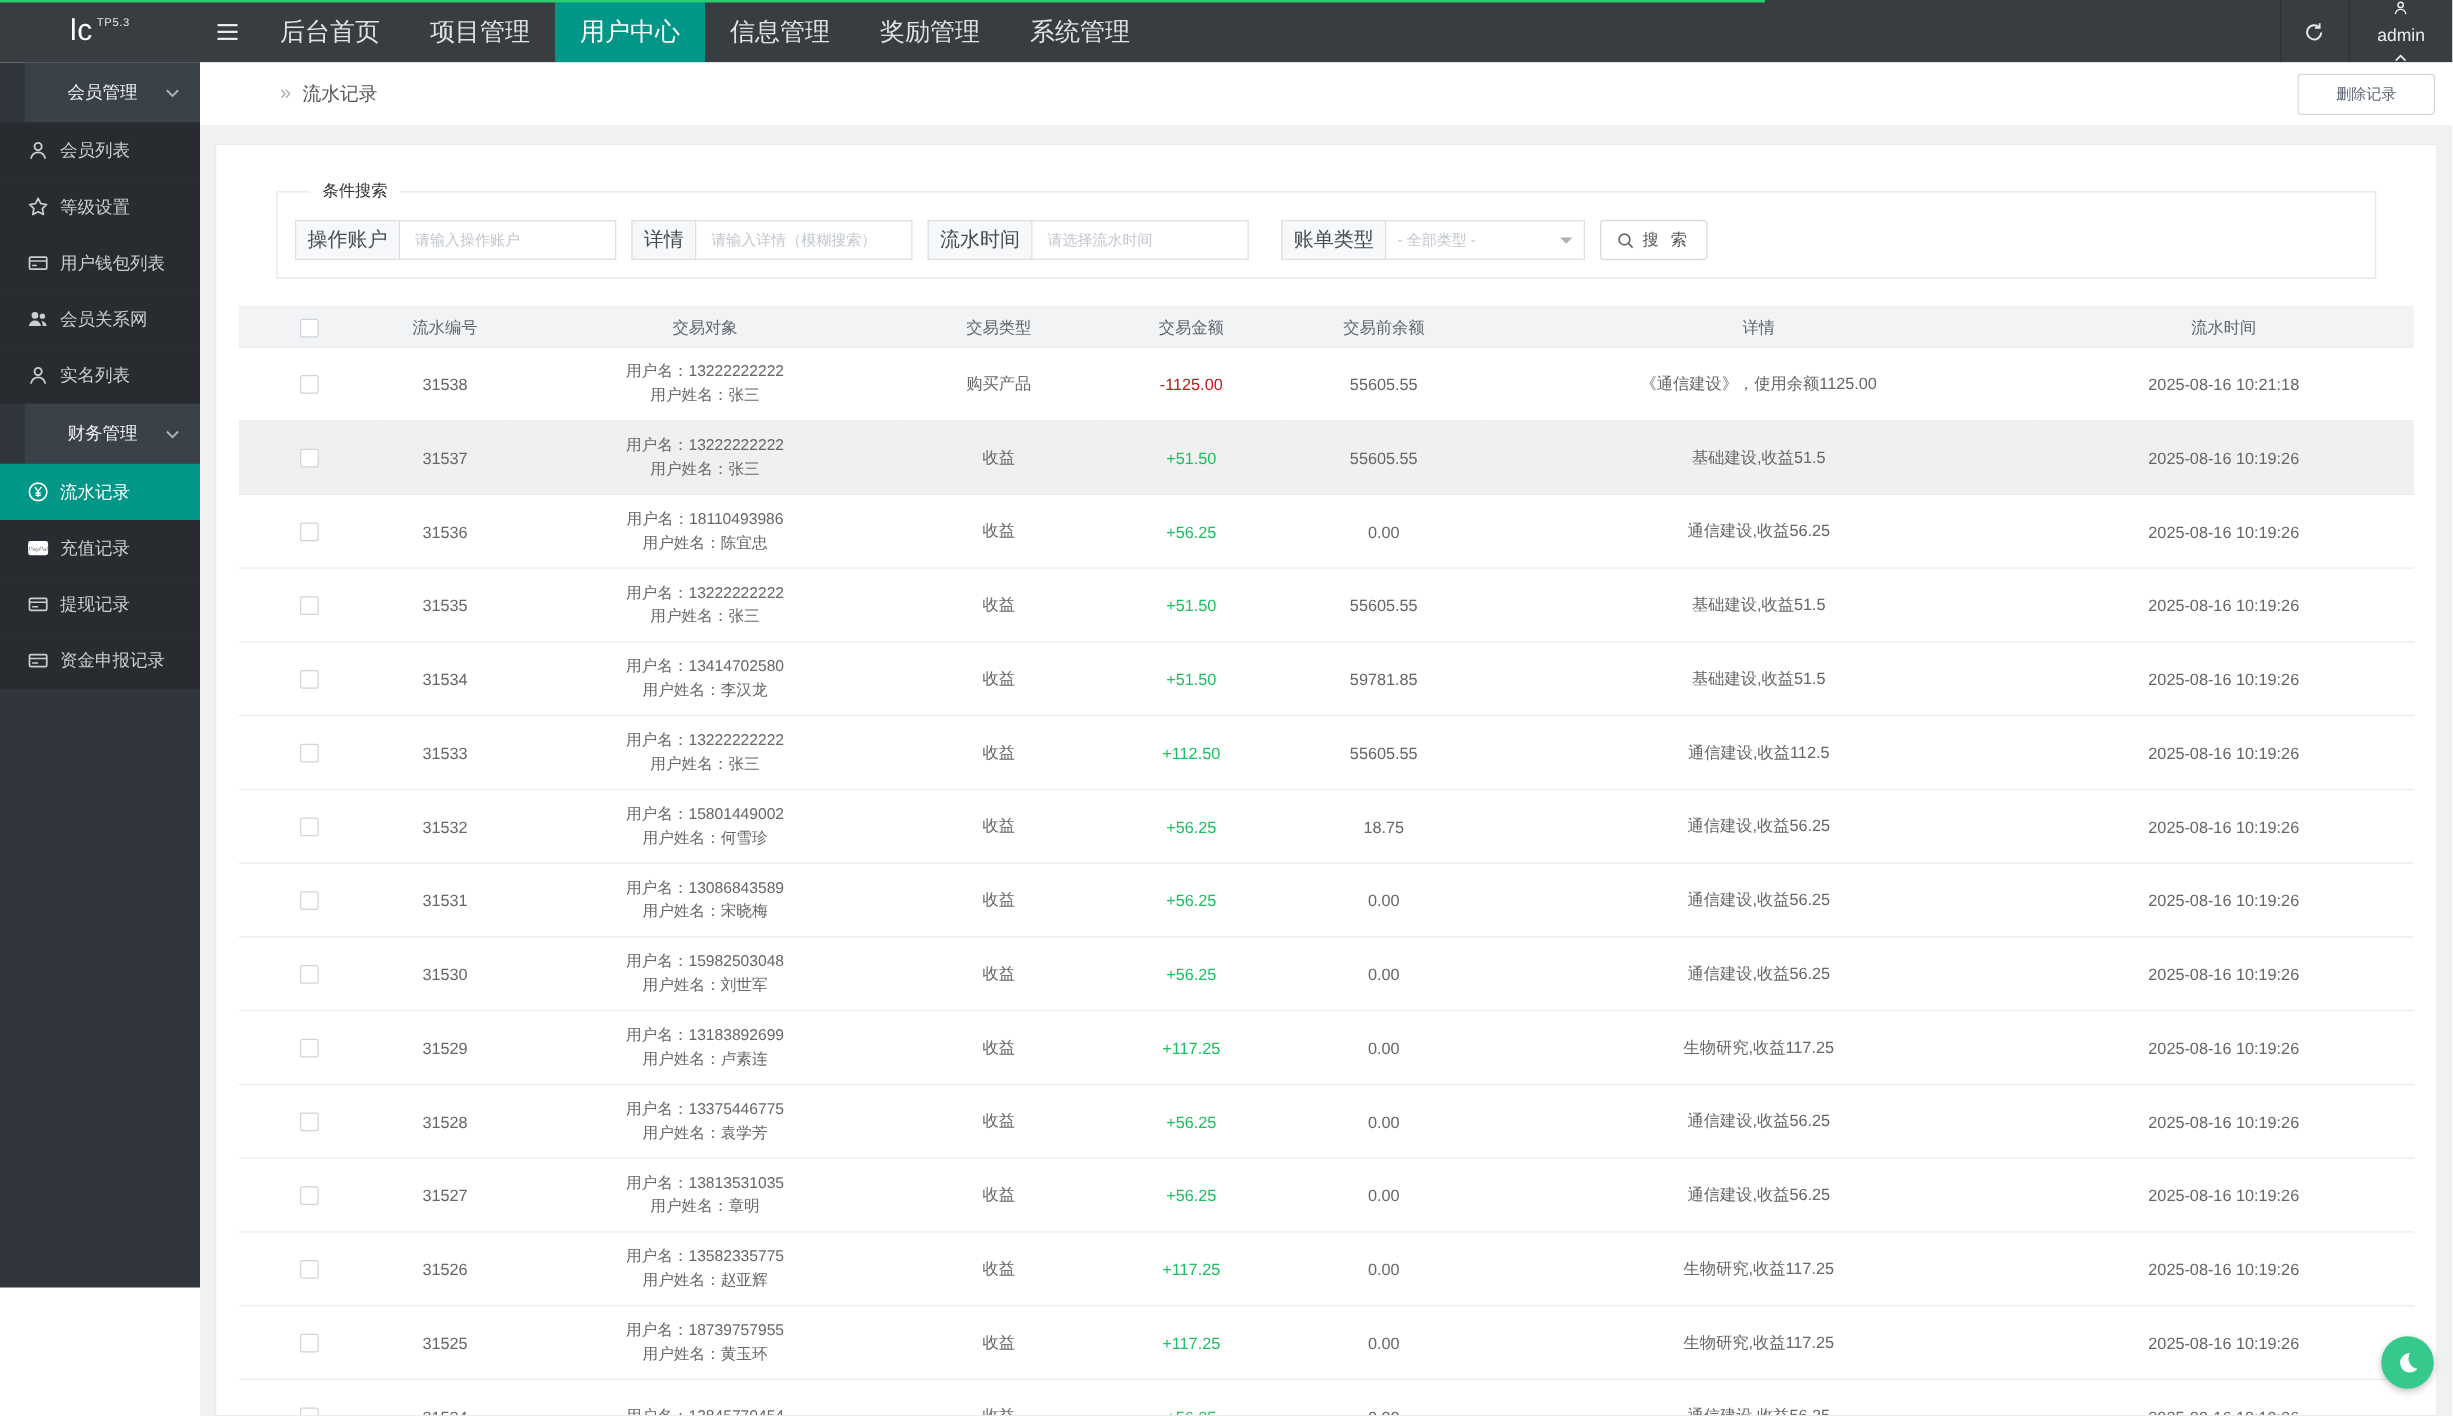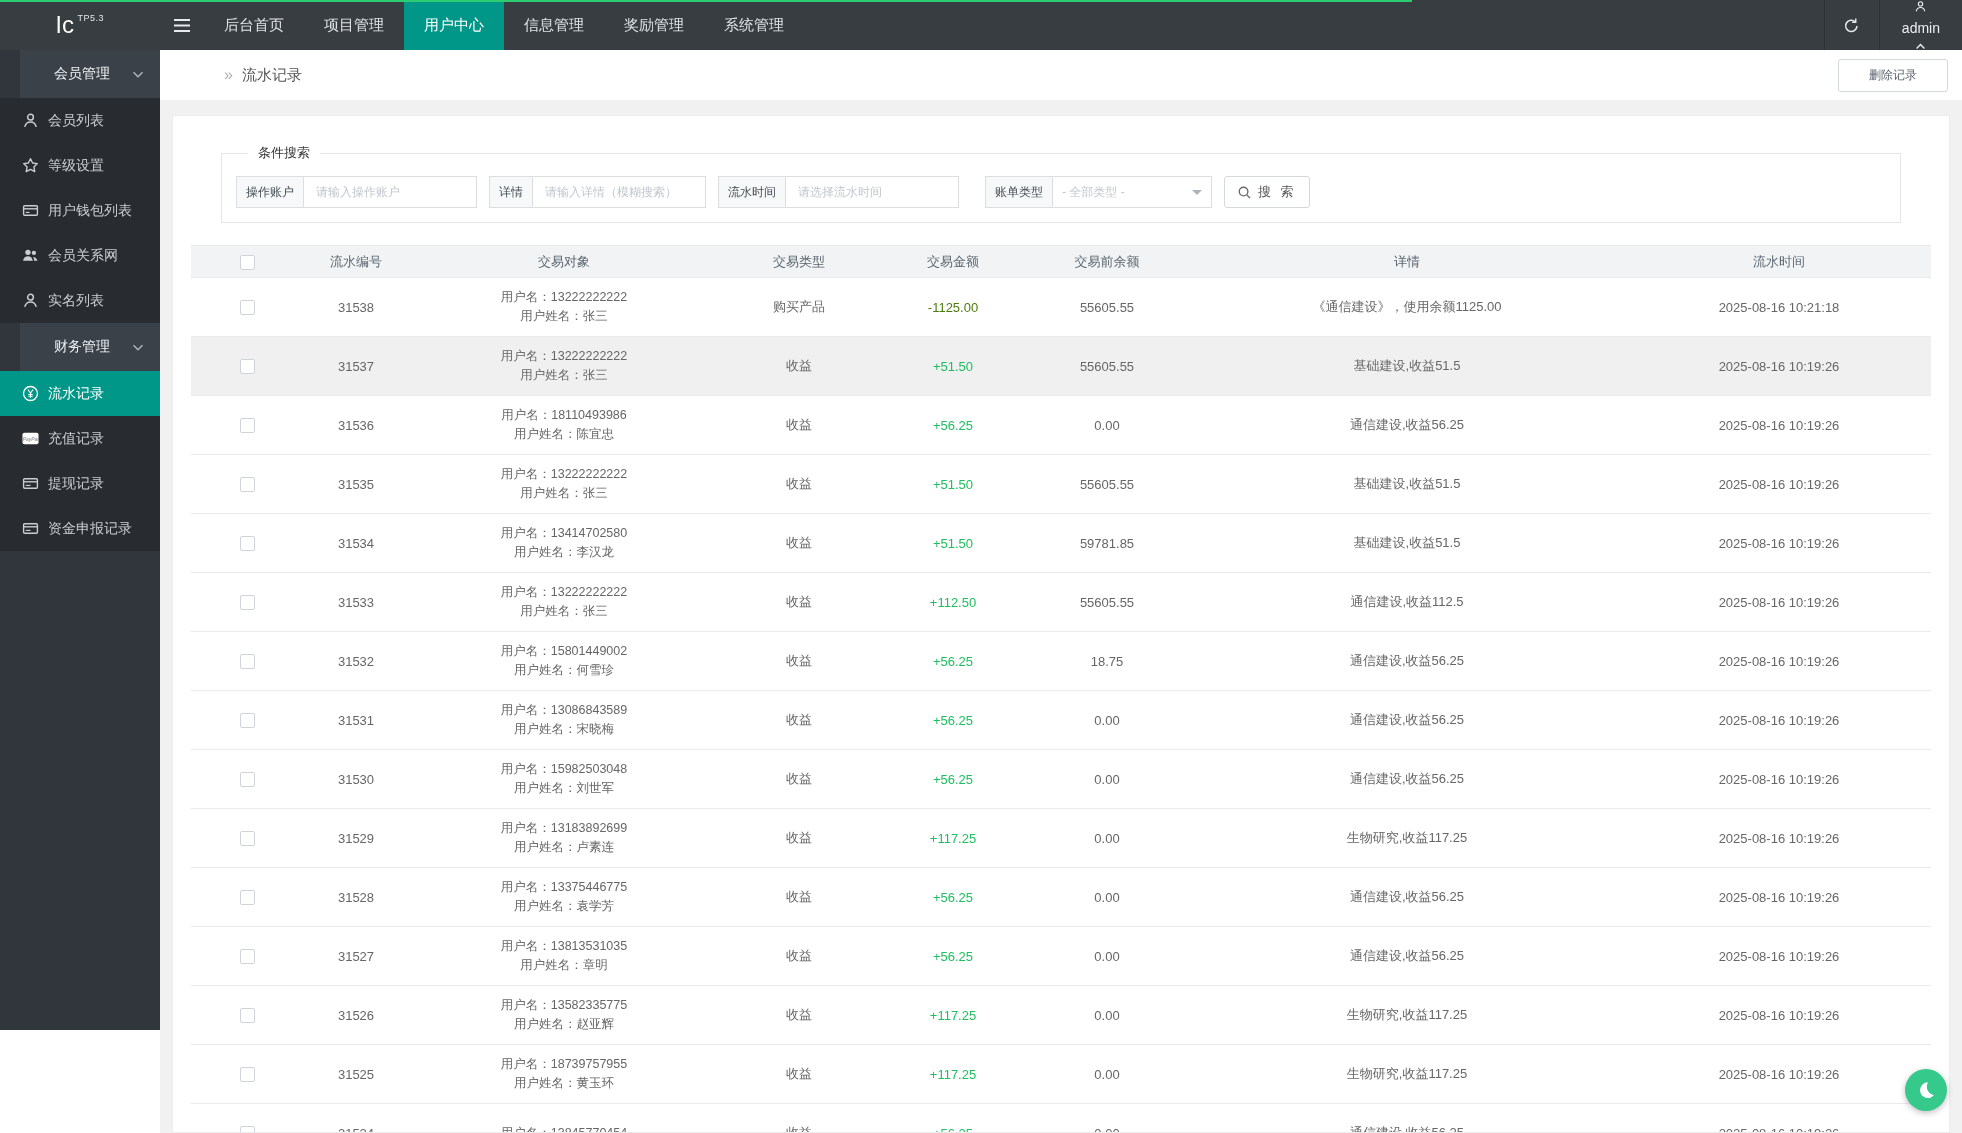--- a/index.html
+++ b/index.html
@@ -6,21 +6,21 @@
   html,body { width:1962px; height:1133px; overflow:hidden; }
   body { font-family:"Liberation Sans","DejaVu Sans",sans-serif; background:#fff; position:relative; color:#333; }
 
   
   .topbar { position:absolute; top:0; left:0; width:1962px; height:50px; background:#373d41; display:flex; align-items:stretch; }
   .progress-line { position:absolute; top:0; left:0; height:2px; width:1412px; background:#2ecc71; z-index:30; }
   .logo { width:160px; display:flex; align-items:center; justify-content:center; color:#ffffff; font-size:24px; letter-spacing:.5px; }
   .logo sup { font-size:9px; margin-left:3px; transform:translateY(-7px); color:#e3e7ea;text-align:center; }
   .burger { width:44px; display:flex; align-items:center; justify-content:center; color:#e6eaee; cursor:pointer; }
   .nav { display:flex; align-items:stretch; }
-  .nav-item { padding:0 20px; display:flex; align-items:center; font-size:15px; color:#dfe3e6; cursor:pointer; }
+  .nav-item { padding:0 20px; display:flex; align-items:center; font-size:20px; color:#dfe3e6; cursor:pointer; }
   .nav-item.active { background:#009688; color:#fff; }
   .top-right { margin-left:auto; display:flex; align-items:stretch; }
   .icon-btn { width:56px; display:flex; align-items:center; justify-content:center; color:#e3e7ea; border-left:1px solid #2e3337; border-right:1px solid #2e3337; cursor:pointer; }
   .user-menu { padding:0 22px; display:flex; align-items:center; gap:7px; color:#eceff1; font-size:14px; cursor:pointer;flex-direction:column; }
 
   
   .sidebar { position:absolute; top:50px; left:0; width:160px; height:980px; background:#31363c; z-index:5; }
   .side-group-header { height:48px; display:flex; align-items:center; justify-content:space-between; padding:0 16px 0 34px; background:#3b4149; color:#f0f2f4; font-size:14px; cursor:pointer;margin-left:20px; }
   .side-item { height:45px; display:flex; align-items:center; gap:9px; padding-left:22px; background:#282c30; color:#c9ced3; font-size:14px; cursor:pointer; }
   .side-item.active { background:#009688; color:#fff; }
@@ -34,34 +34,34 @@
   .crumb .crumb-arrow { color:#b0b0b0; font-size:16px; }
   .delete-btn { margin-left:auto; background:#fff; border:1px solid #d5d9de; border-radius:3px; padding:7px 30px; font-size:12px; color:#5a6470; cursor:pointer; }
 
   .card { margin:15px 12px 0 12px; background:#fff; height:1018px; overflow:hidden; border:1px solid #ececec; }
 
   fieldset.search-fs { margin:28px 48px 0 48px; border:1px solid #e6e6e6; padding:8px 14px 14px 14px; }
   fieldset.search-fs legend { margin-left:12px; padding:0 10px; font-size:13px; color:#333; }
   .search-row { display:flex; align-items:center; margin-top:6px; }
   .fgroup { display:flex; align-items:stretch; margin-right:12px; }
   .fgroup.gap-left { margin-left:14px; }
-  .flabel { background:#f7f8fa; border:1px solid #dcdee2; border-right:none; padding:0 9px; font-size:12px; color:#454c54; display:flex; align-items:center; height:32px; white-space:nowrap; }
+  .flabel { background:#f7f8fa; border:1px solid #dcdee2; border-right:none; padding:0 9px; font-size:16px; color:#454c54; display:flex; align-items:center; height:32px; white-space:nowrap; }
   .finput { border:1px solid #dcdee2; height:32px; width:174px; padding:0 12px; font-size:12px; color:#333; background:#fff; outline:none; }
   .finput::placeholder { color:#c2c7ce; }
   .fselect { position:relative; border:1px solid #dcdee2; height:32px; width:160px; display:flex; align-items:center; padding:0 9px; color:#c2c7ce; font-size:12px; background:#fff; cursor:pointer; }
   .fselect .caret { position:absolute; right:9px; top:13px; width:0; height:0; border:5px solid transparent; border-top-color:#aeb3ba; }
   .search-btn { height:32px; border:1px solid #d5d9de; background:#fff; border-radius:3px; display:flex; align-items:center; gap:6px; padding:0 12px; font-size:13px; color:#555; cursor:pointer; letter-spacing:3px; }
 
   .table-wrap { margin:22px 18px 0 18px; }
   table.records { width:100%; border-collapse:collapse; table-layout:fixed; }
   table.records thead th { background:#f1f3f4; height:32px; font-weight:normal; font-size:13px; color:#5b6670; border-top:1px solid #e9e9e9; border-bottom:1px solid #e9e9e9; }
   table.records tbody td { height:59px; border-bottom:1px solid #ebebeb; text-align:center; font-size:13px; color:#666; overflow:hidden; }
   tr.hl { background:#f0f0f0; }
   .cellline { line-height:19px; font-size:12.5px; color:#666; }
-  .neg { color:#4d7c0f; }
+  .neg { color:#b91c1c; }
   .pos { color:#1dbf60; }
   .cb { width:15px; height:15px; border:1px solid #d0d4da; border-radius:2px; background:#fff; display:inline-block; vertical-align:middle; cursor:pointer; }
 
   .fab { position:absolute; right:15px; bottom:22px; width:42px; height:42px; border-radius:50%; background:#36c98c; display:flex; align-items:center; justify-content:center; cursor:pointer; z-index:40; box-shadow:0 2px 6px rgba(0,0,0,.25); }
 </style>
 </head>
 <body>
 
 <div class="topbar">
   <div class="progress-line"></div>

